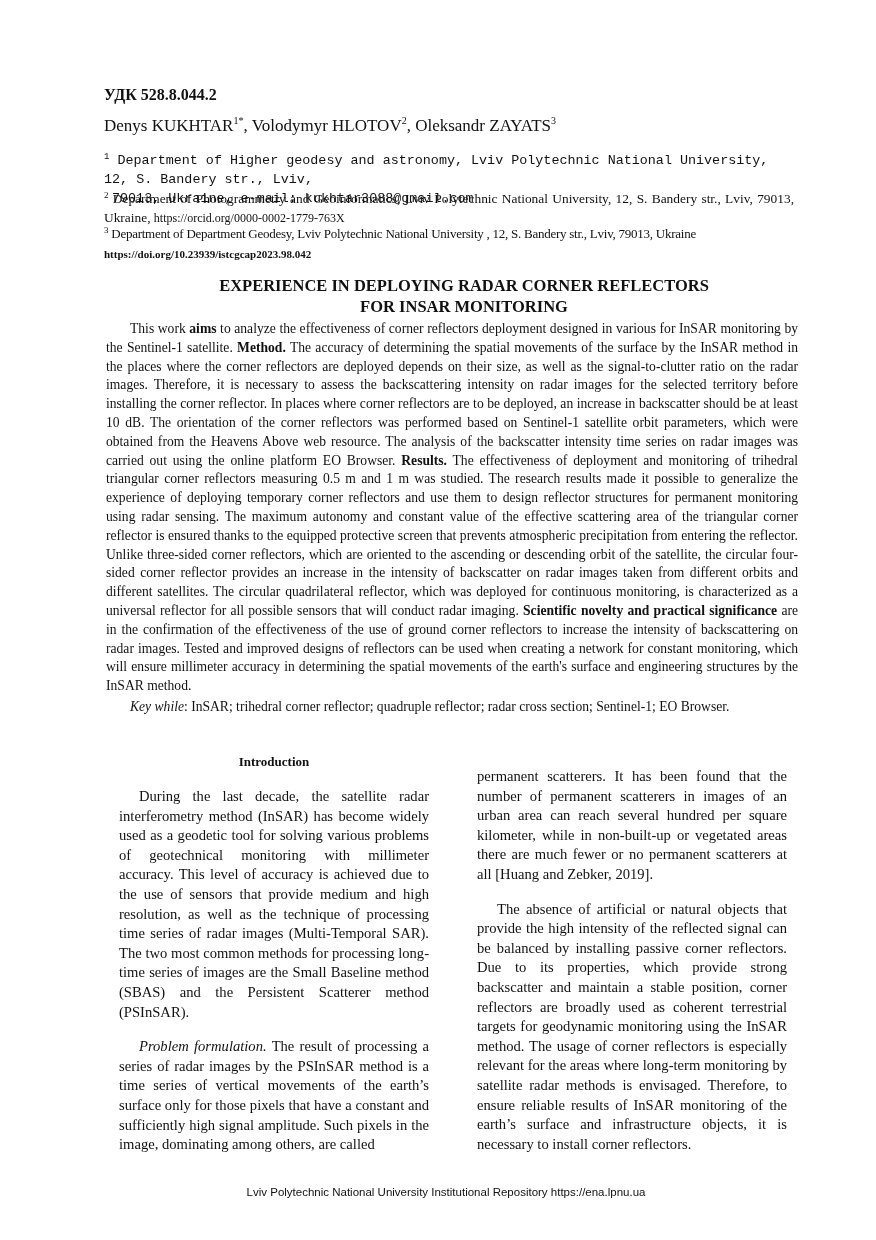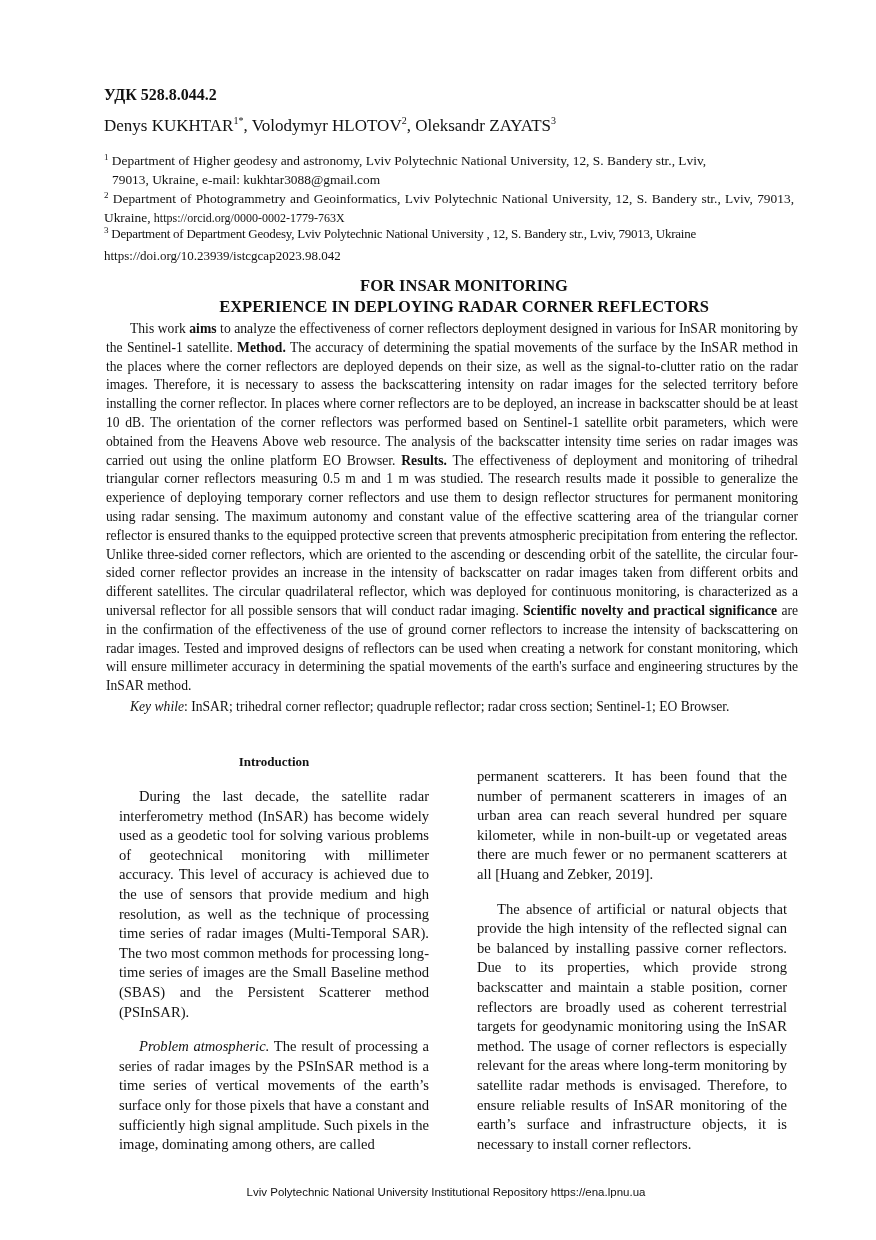--- a/index.html
+++ b/index.html
@@ -4,26 +4,26 @@
 <style>
   html, body { margin:0; padding:0; background:#ffffff; }
   body { width:876px; height:1240px; position:relative; overflow:hidden; color:#111;
          font-family:"Liberation Serif", "DejaVu Serif", serif; }
   .abs { position:absolute; }
   .udk { left:104px; top:86px; font-size:16px; font-weight:bold; }
   .authors { left:104px; top:115px; font-size:17px; }
   .authors sup { font-size:10px; }
   .aff { left:104px; width:690px; font-size:13.4px; line-height:19px; }
   .aff sup { font-size:9px; }
-  .aff1 { top:148px; }
+  .aff1 { top:148px;font-family:Liberation Mono, monospace; }
   .aff1 .cont { padding-left:8px; }
   .aff2 { top:186px; text-align:justify; }
   .aff3 { top:221px; font-size:13px; letter-spacing:-0.25px; }
   .small { font-size:12px; }
-  .doi { left:104px; top:248px; font-size:13px; }
+  .doi { left:104px; top:248px; font-size:11px;font-weight:bold; }
   .title { left:104px; width:720px; top:275px; text-align:center; font-weight:bold; font-size:16.5px; line-height:21px; }
   .abstract { left:104px; width:696px; top:318px; font-size:13.6px; line-height:18.8px; text-align:justify; }
   .abstract p { margin:2px; text-indent:24px; }
   .col { width:340px; font-size:14.6px; line-height:19.6px; text-align:justify; }
   .col p { margin:15px; text-indent:20px; }
   .col-left { left:104px; top:752px; }
   .col-right { left:462px; top:752px; }
   .section-h { text-align:center; font-weight:bold; font-size:13px; margin-bottom:9px; line-height:20px; }
   .col-right p.first { text-indent:0; }
   .footer { left:8px; width:876px; top:1186px; text-align:center; font-family:"Liberation Sans", "DejaVu Sans", sans-serif; font-size:11.5px; }
@@ -46,33 +46,33 @@
   <sup>2</sup> <span>Department of Photogrammetry and Geoinformatics, Lviv Polytechnic National University, 12, S. Bandery str., Lviv, 79013, Ukraine,</span> <span class="small">https://orcid.org/0000-0002-1779-763X</span>
 </div>
 
 <div class="abs aff aff3">
   <sup>3</sup> <span>Department of Department Geodesy, Lviv Polytechnic National University , 12, S. Bandery str., Lviv, 79013, Ukraine</span>
 </div>
 
 <div class="abs doi">https://doi.org/10.23939/istcgcap2023.98.042</div>
 
 <div class="abs title">
+  <div>EXPERIENCE IN DEPLOYING RADAR CORNER REFLECTORS</div>
   <div>FOR INSAR MONITORING</div>
-  <div>EXPERIENCE IN DEPLOYING RADAR CORNER REFLECTORS</div>
 </div>
 
 <div class="abs abstract">
   <p><span>This work </span><b>aims</b><span> to analyze the effectiveness of corner reflectors deployment designed in various for InSAR monitoring by the Sentinel-1 satellite. </span><b>Method.</b><span> The accuracy of determining the spatial movements of the surface by the InSAR method in the places where the corner reflectors are deployed depends on their size, as well as the signal-to-clutter ratio on the radar images. Therefore, it is necessary to assess the backscattering intensity on radar images for the selected territory before installing the corner reflector. In places where corner reflectors are to be deployed, an increase in backscatter should be at least 10 dB. The orientation of the corner reflectors was performed based on Sentinel-1 satellite orbit parameters, which were obtained from the Heavens Above web resource. The analysis of the backscatter intensity time series on radar images was carried out using the online platform EO Browser. </span><b>Results.</b><span> The effectiveness of deployment and monitoring of trihedral triangular corner reflectors measuring 0.5 m and 1 m was studied. The research results made it possible to generalize the experience of deploying temporary corner reflectors and use them to design reflector structures for permanent monitoring using radar sensing. The maximum autonomy and constant value of the effective scattering area of the triangular corner reflector is ensured thanks to the equipped protective screen that prevents atmospheric precipitation from entering the reflector. Unlike three-sided corner reflectors, which are oriented to the ascending or descending orbit of the satellite, the circular four-sided corner reflector provides an increase in the intensity of backscatter on radar images taken from different orbits and different satellites. The circular quadrilateral reflector, which was deployed for continuous monitoring, is characterized as a universal reflector for all possible sensors that will conduct radar imaging. </span><b>Scientific novelty and practical significance</b><span> are in the confirmation of the effectiveness of the use of ground corner reflectors to increase the intensity of backscattering on radar images. Tested and improved designs of reflectors can be used when creating a network for constant monitoring, which will ensure millimeter accuracy in determining the spatial movements of the earth's surface and engineering structures by the InSAR method.</span></p>
   <p><i>Key while</i><span>: InSAR; trihedral corner reflector; quadruple reflector; radar cross section; Sentinel-1; EO Browser.</span></p>
 </div>
 
 <div class="abs col col-left">
   <div class="section-h">Introduction</div>
   <p>During the last decade, the satellite radar interferometry method (InSAR) has become widely used as a geodetic tool for solving various problems of geotechnical monitoring with millimeter accuracy. This level of accuracy is achieved due to the use of sensors that provide medium and high resolution, as well as the technique of processing time series of radar images (Multi-Temporal SAR). The two most common methods for processing long-time series of images are the Small Baseline method (SBAS) and the Persistent Scatterer method (PSInSAR).</p>
-  <p><i>Problem atmospheric.</i><span> The result of processing a series of radar images by the PSInSAR method is a time series of vertical movements of the earth’s surface only for those pixels that have a constant and sufficiently high signal amplitude. Such pixels in the image, dominating among others, are called</span></p>
+  <p><i>Problem formulation.</i><span> The result of processing a series of radar images by the PSInSAR method is a time series of vertical movements of the earth’s surface only for those pixels that have a constant and sufficiently high signal amplitude. Such pixels in the image, dominating among others, are called</span></p>
 </div>
 
 <div class="abs col col-right">
   <p class="first">permanent scatterers. It has been found that the number of permanent scatterers in images of an urban area can reach several hundred per square kilometer, while in non-built-up or vegetated areas there are much fewer or no permanent scatterers at all [Huang and Zebker, 2019].</p>
   <p>The absence of artificial or natural objects that provide the high intensity of the reflected signal can be balanced by installing passive corner reflectors. Due to its properties, which provide strong backscatter and maintain a stable position, corner reflectors are broadly used as coherent terrestrial targets for geodynamic monitoring using the InSAR method. The usage of corner reflectors is especially relevant for the areas where long-term monitoring by satellite radar methods is envisaged. Therefore, to ensure reliable results of InSAR monitoring of the earth’s surface and infrastructure objects, it is necessary to install corner reflectors.</p>
 </div>
 
 <div class="abs footer">Lviv Polytechnic National University Institutional Repository https://ena.lpnu.ua</div>
 
 </body></html>

